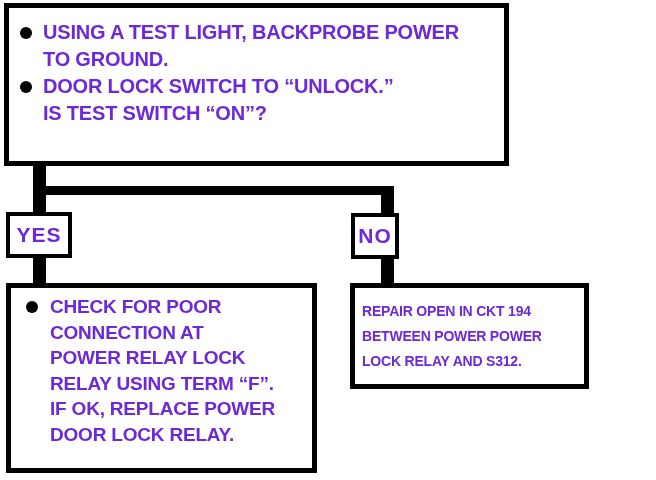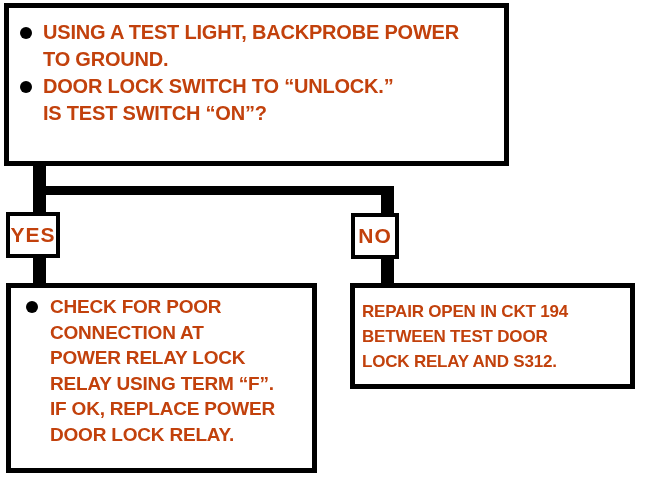--- a/index.html
+++ b/index.html
@@ -7,21 +7,21 @@
     padding: 0;
     background: #ffffff;
   }
   .canvas {
     position: relative;
     width: 656px;
     height: 480px;
     background: #ffffff;
     font-family: "Liberation Sans", sans-serif;
     font-weight: bold;
-    color: #c2410c;
+    color: #6d28d9;
     overflow: hidden;
   }
   .node {
     position: absolute;
     background: #ffffff;
     border: 5px solid #000000;
     box-sizing: border-box;
   }
   .connector {
     position: absolute;
@@ -54,38 +54,38 @@
     position: absolute;
     background: #ffffff;
     border: 4px solid #000000;
     box-sizing: border-box;
     display: flex;
     align-items: center;
     justify-content: center;
     font-size: 21px;
     letter-spacing: 1px;
   }
-  .box-yes { left: 6px;   top: 212px; width: 54px; height: 46px; }
+  .box-yes { left: 6px;   top: 212px; width: 66px; height: 46px; }
   .box-no  { left: 351px; top: 213px; width: 48px; height: 46px; }
   
   .box-answer-left {
     left: 6px; top: 283px;
     width: 311px; height: 190px;
     padding-top: 6px;
     font-size: 19px;
     line-height: 25.5px;
     letter-spacing: -0.2px;
   }
   .box-answer-left .bullet { margin-left: 15px; margin-top: 7px; }
   .box-answer-left .lines  { margin-left: 12px; }
   .box-answer-right {
     left: 350px; top: 283px;
-    width: 285px; height: 106px;
+    width: 239px; height: 106px;
     padding: 11px 0 0 7px;
-    font-size: 17px;
+    font-size: 14px;
     line-height: 25px;
     letter-spacing: -0.2px;
   }
   
   .stub-top    { left: 33px;  top: 161px; width: 13px; height: 30px; }
   .h-bar       { left: 33px;  top: 186px; width: 361px; height: 9px; }
   .drop-left   { left: 33px;  top: 190px; width: 13px; height: 26px; }
   .stub-yes    { left: 33px;  top: 254px; width: 13px; height: 32px; }
   .drop-right  { left: 381px; top: 190px; width: 13px; height: 27px; }
   .stub-no     { left: 381px; top: 256px; width: 13px; height: 31px; }
@@ -137,18 +137,18 @@
         <div>RELAY USING TERM “F”.</div>
         <div>IF OK, REPLACE POWER</div>
         <div>DOOR LOCK RELAY.</div>
       </div>
     </div>
   </div>
 
   <div class="node box-answer-right">
     <div class="lines">
       <div>REPAIR OPEN IN CKT 194</div>
-      <div>BETWEEN TEST DOOR</div>
+      <div>BETWEEN POWER POWER</div>
       <div>LOCK RELAY AND S312.</div>
     </div>
   </div>
 
 </div>
 
 </body></html>

